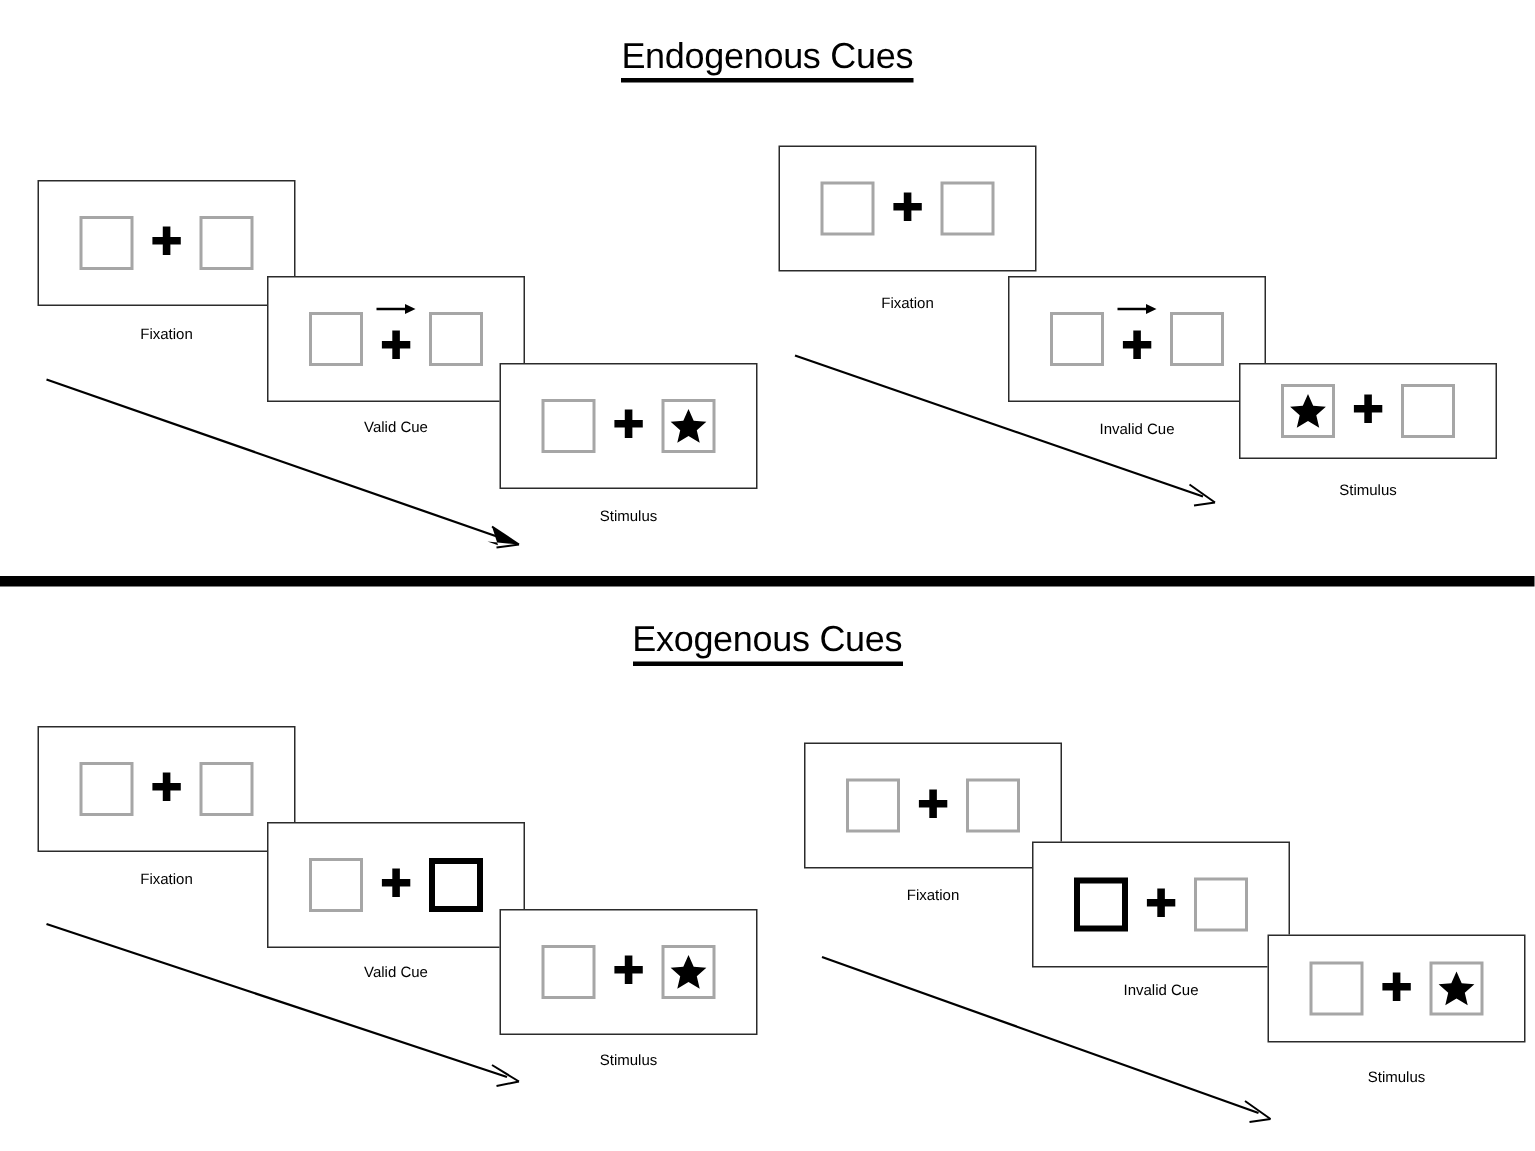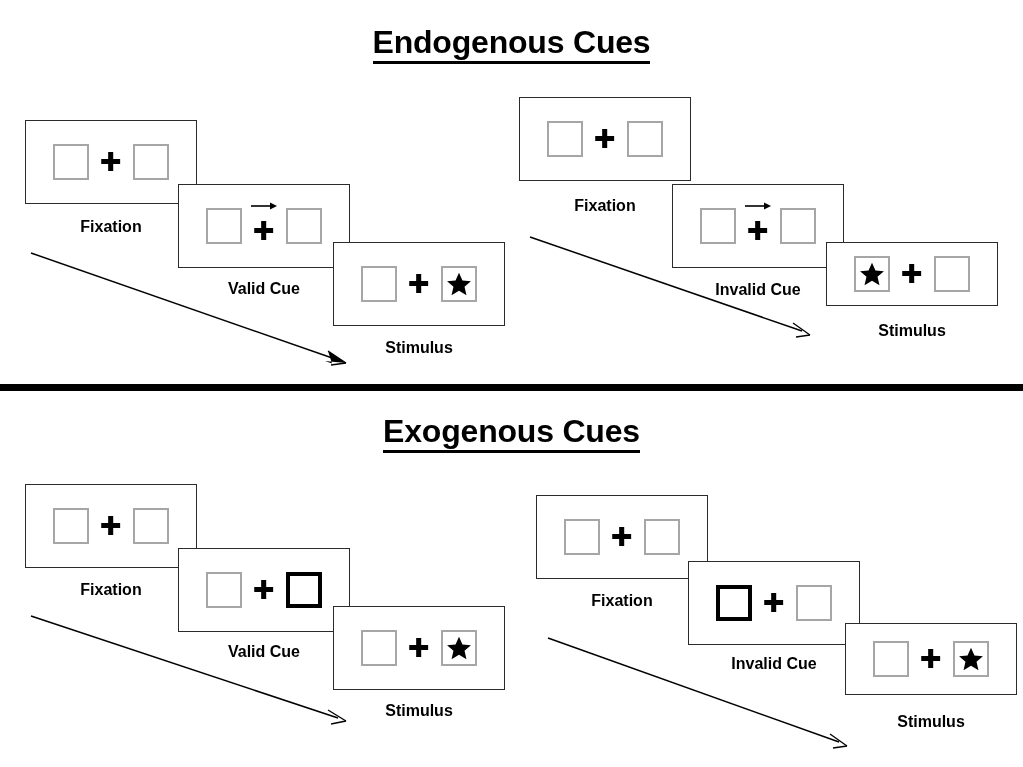--- a/index.html
+++ b/index.html
@@ -16,22 +16,22 @@
     font-family: "Liberation Sans", sans-serif;
     color: #000000;
   }
 
   
   .section-title {
     position: absolute;
     left: 0;
     width: 1023px;
     text-align: center;
-    font-size: 32px;
-    font-weight: bold;
+    font-size: 24px;
+    font-weight: normal;
     letter-spacing: -0.2px;
   }
   .section-title span {
     border-bottom: 3px solid #000;
     padding-bottom: 1px;
   }
 
   
   .divider {
     position: absolute;
@@ -103,22 +103,22 @@
   
   .star {
     width: 26px;
     height: 26px;
     display: block;
   }
 
   
   .caption {
     position: absolute;
-    font-size: 16px;
-    font-weight: bold;
+    font-size: 10px;
+    font-weight: normal;
     white-space: nowrap;
     text-align: center;
   }
 
   
   .time-arrow {
     position: absolute;
     overflow: visible;
   }
 </style>

